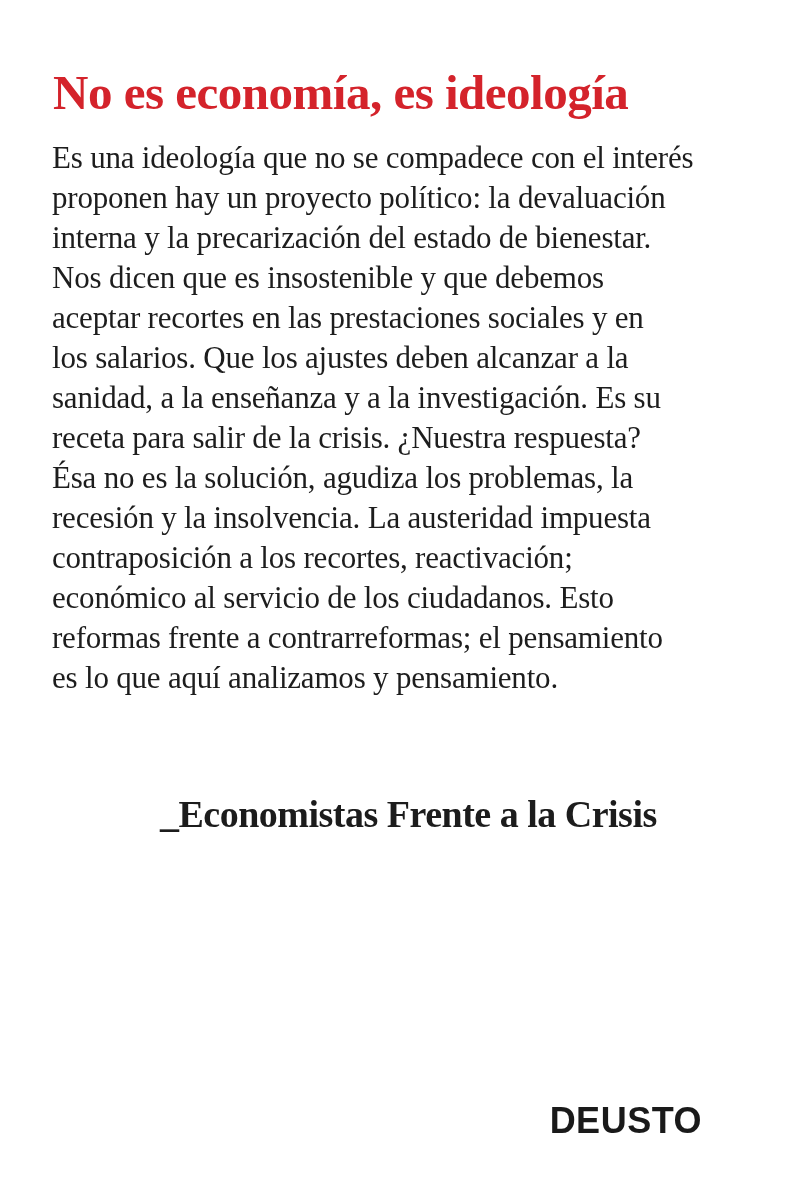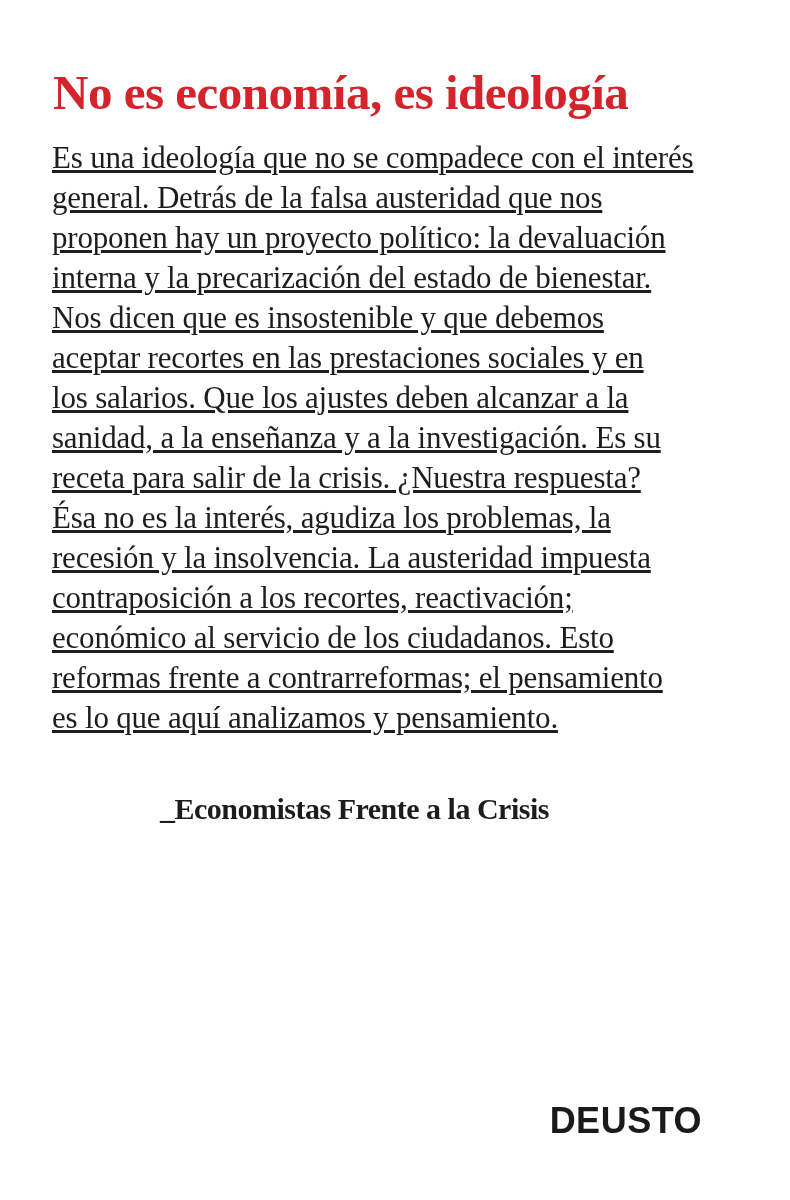--- a/index.html
+++ b/index.html
@@ -39,29 +39,28 @@
     left: 52px;
     width: 700px;
     color: #1d1d1d;
   }
   .body-line {
     font-family: "Liberation Serif", serif;
     font-size: 31px;
     line-height: 40px;
     white-space: nowrap;
     letter-spacing: -0.2px;
-    text-decoration: underline;
   }
   .signature {
     position: absolute;
     top: 792px;
     left: 160px;
     font-family: "Liberation Serif", serif;
     font-weight: bold;
-    font-size: 30px;
+    font-size: 38px;
     color: #1c1c1c;
     white-space: nowrap;
     letter-spacing: -0.5px;
   }
   .publisher {
     position: absolute;
     top: 1100px;
     right: 88px;
     font-family: "Liberation Sans", sans-serif;
     font-weight: bold;
@@ -72,29 +71,28 @@
 </style>
 </head>
 <body>
 
 <div class="cover">
 
   <div class="title">No es economía, es ideología</div>
 
   <div class="body-text">
     <div class="body-line">Es una ideología que no se compadece con el interés</div>
-    <div class="body-line">general. Detrás de la falsa austeridad que nos</div>
     <div class="body-line">proponen hay un proyecto político: la devaluación</div>
     <div class="body-line">interna y la precarización del estado de bienestar.</div>
     <div class="body-line">Nos dicen que es insostenible y que debemos</div>
     <div class="body-line">aceptar recortes en las prestaciones sociales y en</div>
     <div class="body-line">los salarios. Que los ajustes deben alcanzar a la</div>
     <div class="body-line">sanidad, a la enseñanza y a la investigación. Es su</div>
     <div class="body-line">receta para salir de la crisis. ¿Nuestra respuesta?</div>
-    <div class="body-line">Ésa no es la interés, agudiza los problemas, la</div>
+    <div class="body-line">Ésa no es la solución, agudiza los problemas, la</div>
     <div class="body-line">recesión y la insolvencia. La austeridad impuesta</div>
     <div class="body-line">contraposición a los recortes, reactivación;</div>
     <div class="body-line">económico al servicio de los ciudadanos. Esto</div>
     <div class="body-line">reformas frente a contrarreformas; el pensamiento</div>
     <div class="body-line">es lo que aquí analizamos y pensamiento.</div>
   </div>
 
   <div class="signature">_Economistas Frente a la Crisis</div>
 
   <div class="publisher">DEUSTO</div>

